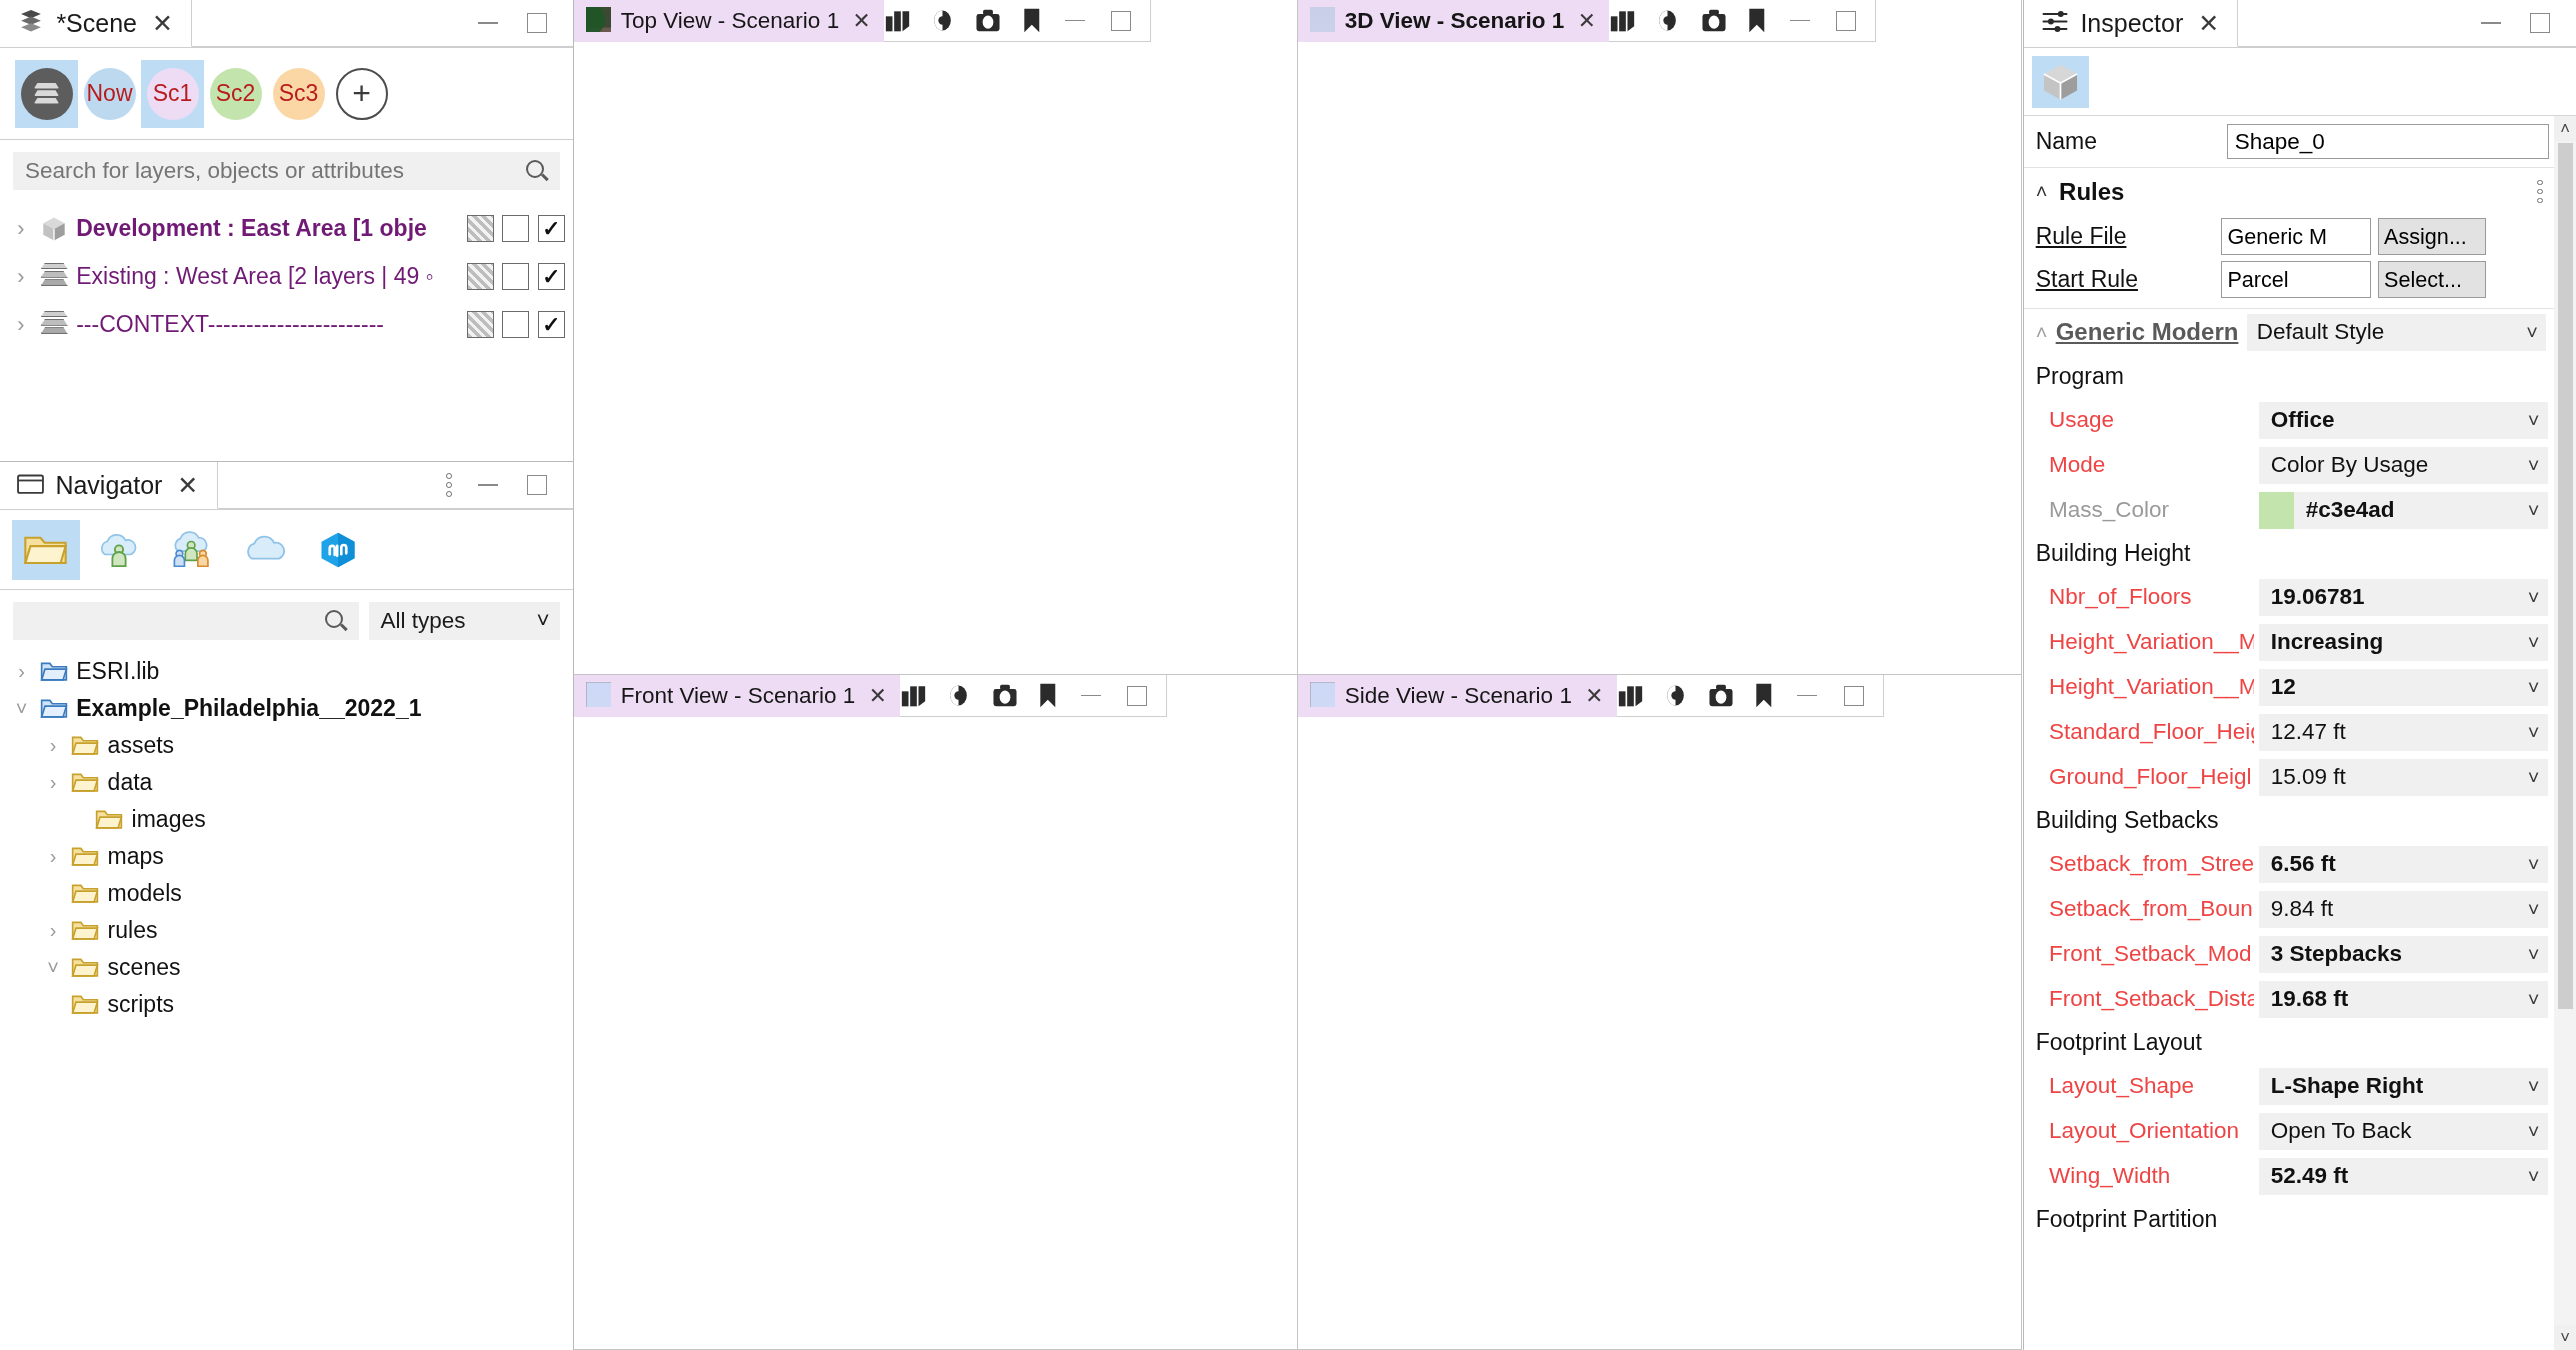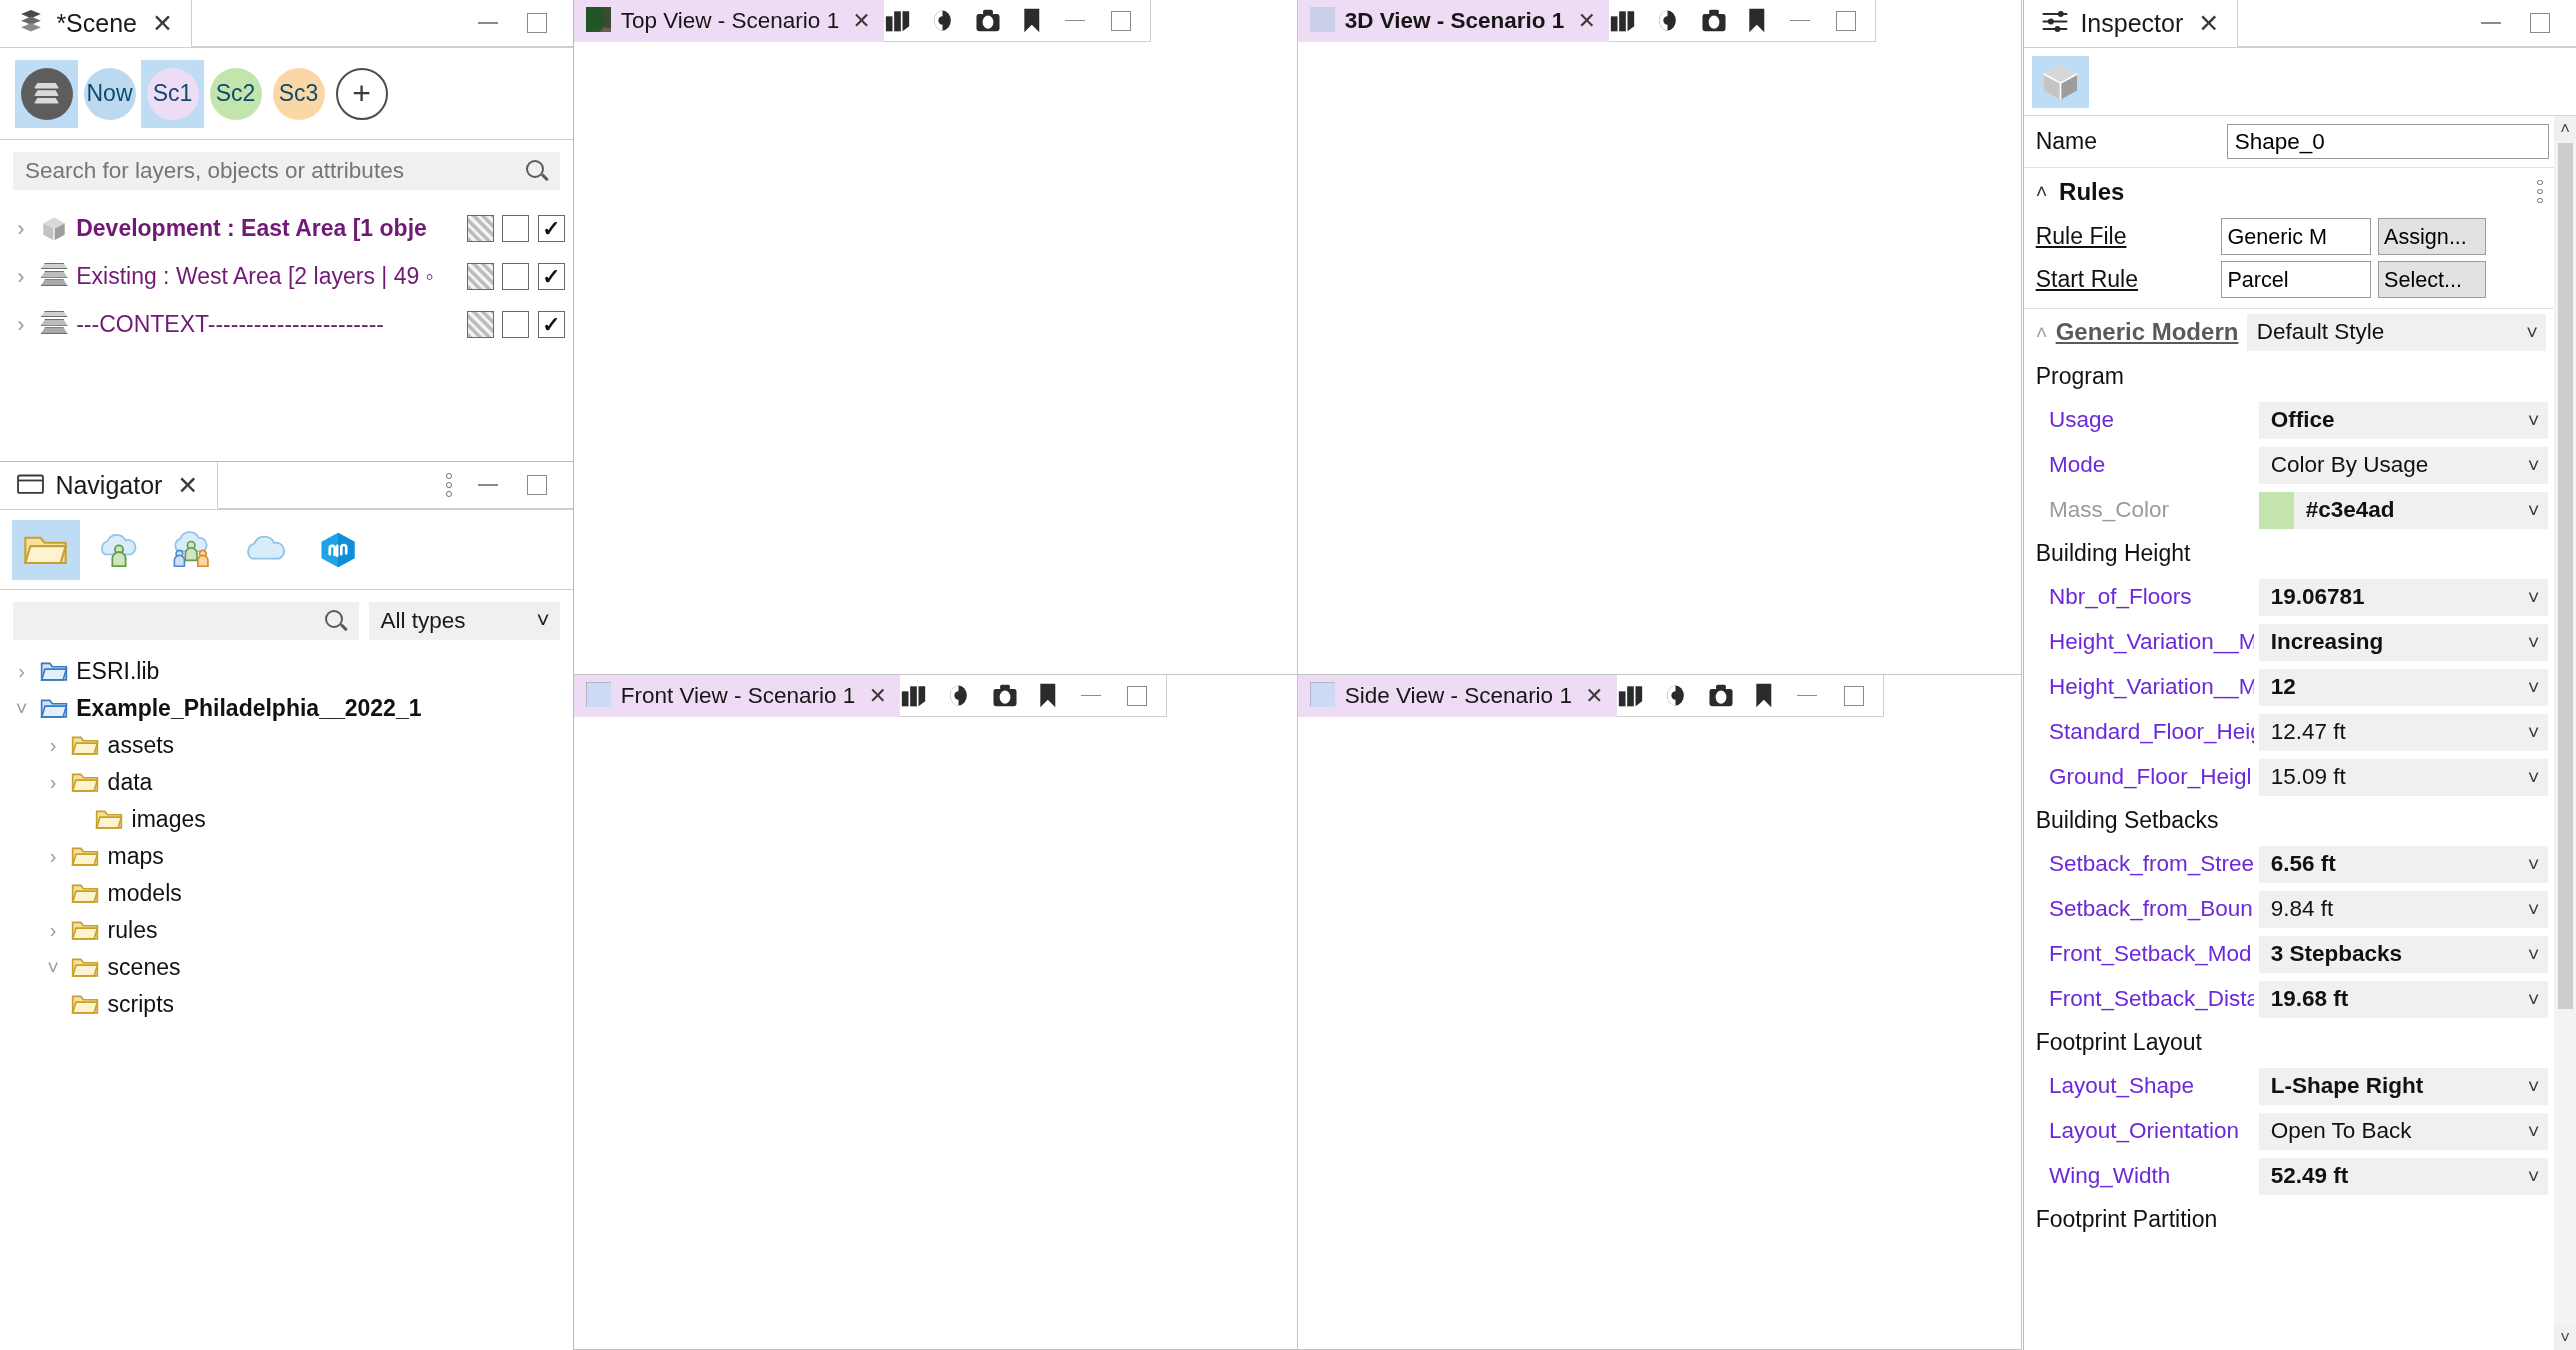--- a/index.html
+++ b/index.html
@@ -35,21 +35,21 @@
 
   
   #left-col { width: 574px; height: 1350px; display: flex; flex-direction: column; border-right: 0.8px solid #b9b9b9; }
 
   
   #scene-panel { height: 462px; display: flex; flex-direction: column; border-bottom: 0.8px solid #b9b9b9; }
   .scenario-bar { height: 92px; display: flex; align-items: center; gap: 0px; padding: 0 15px; border-bottom: 0.8px solid #cfcfcf; background: #fff;}
   .scenario-cell { width: 63px; height: 68px; display: flex; align-items: center; justify-content: center; cursor: pointer; }
   .scenario-cell.sel { background: #bfdcf5; }
   .bubble { width: 52px; height: 52px; border-radius: 50%; display: flex; align-items: center; justify-content: center;
-            font-size: 23px; color: #0c4a6e; }
+            font-size: 23px; color: #b91c1c; }
   .bubble.plus { border: 2.1px solid #4c4c4c; background: transparent; font-size: 32px; color: #3a3a3a; }
   .bubble.dark { background: #5d5d5d; }
   .stack-ico { width: 25px; height: 21.6px; position: relative; }
   .stack-ico i { position: absolute; left: 0; width: 25px; height: 5.8px; background: #d9d9d9; border-radius: 1.7px;
                  clip-path: polygon(14% 0, 86% 0, 100% 100%, 0 100%); }
   .stack-ico i:nth-child(1) { top: 0; }
   .stack-ico i:nth-child(2) { top: 7.5px; }
   .stack-ico i:nth-child(3) { top: 15px; }
 
   .search-row { padding: 11.7px 13.3px 8.3px 13.3px; }
@@ -133,21 +133,21 @@
               display: flex; align-items: center; padding: 0 5px; overflow: hidden; white-space: nowrap; cursor: text; }
   .rule-btn { width: 108px; height: 37px; border: 0.8px solid #9a9a9a; background: #e2e2e2; font-size: 21.6px;
               display: flex; align-items: center; padding: 0 5px; cursor: pointer; }
   .style-head { height: 47px; display: flex; align-items: center; gap: 8.3px; padding: 0 8.3px 0 11.7px; }
   .style-head .caret { font-size: 20px; color: #a0a0a0; cursor: pointer; }
   .style-head .title { font-size: 24px; font-weight: bold; color: #5a5a5a; text-decoration: underline; white-space: nowrap; }
   .style-sel { flex: 1; height: 37px; background: #f0f0f0; display: flex; align-items: center; justify-content: space-between;
                padding: 0 8.3px 0 10px; font-size: 22.5px; color: #111; cursor: pointer; }
   .grp-head { height: 42px; display: flex; align-items: center; padding: 0 11.7px; font-size: 23px; color: #111; }
   .attr-row { height: 45px; display: flex; align-items: center; padding: 0 6.7px 0 25px; gap: 5px; }
-  .attr-name { width: 205px; font-size: 22.5px; color: #6d28d9; white-space: nowrap; overflow: hidden; }
+  .attr-name { width: 205px; font-size: 22.5px; color: #ef4444; white-space: nowrap; overflow: hidden; }
   .attr-name.dim { color: #9a9a9a; }
   .attr-val { flex: 1; height: 37px; background: #f0f0f0; display: flex; align-items: center;
               justify-content: space-between; padding: 0 8.3px 0 0; cursor: pointer; }
   .attr-val .v { font-size: 22.5px; color: #111; padding-left: 11.7px; white-space: nowrap; }
   .attr-val .v.bold { font-weight: bold; }
   .swatch { width: 35px; height: 37px; flex: none; }
   .attr-val .chev-dn { color: #3a3a3a; font-size: 20px; }
 </style>
 </head>
 <body>

